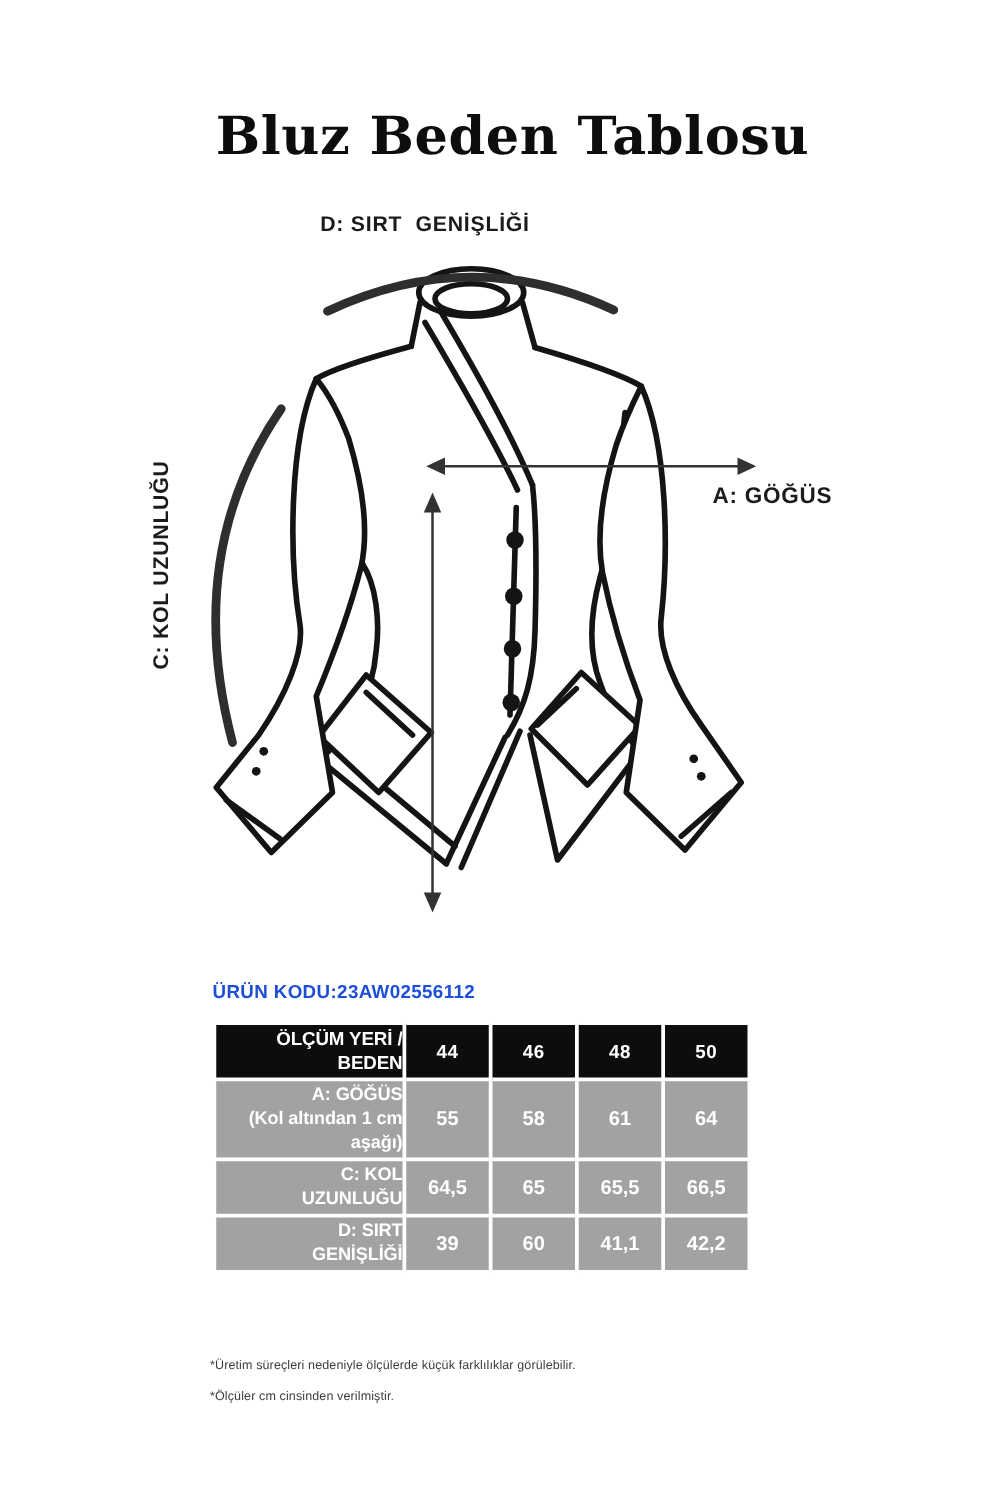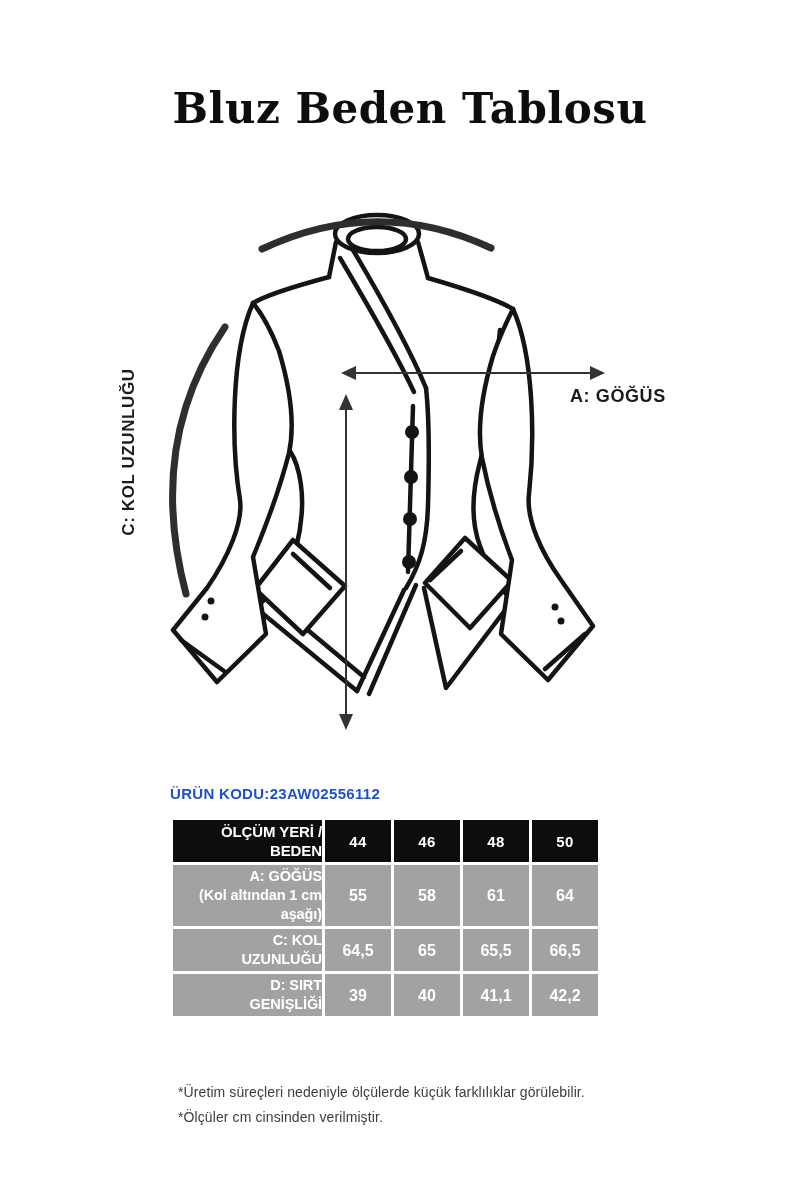--- a/index.html
+++ b/index.html
@@ -37,21 +37,21 @@
   .size-table th{background:#0d0d0d;font-size:15px;letter-spacing:.4px;}
   .size-table td{background:#a2a2a2;font-size:16px;text-align:center;}
   .size-table .lbl{
     text-align:right;padding-left:9px;font-size:14.5px;letter-spacing:-0.1px;
     white-space:nowrap;
   }
   .size-table th.lbl{font-size:15px;}
   .size-table .line{display:block;}
   .size-table .indent{padding-left:8px;}
   .col-label{width:152px;} .col-size{width:69px;}
-  .footnotes{position:absolute;left:178px;top:1080px;color:#3d3d3d;font-size:14px;}
+  .footnotes{position:absolute;left:168px;top:1080px;color:#3d3d3d;font-size:10px;}
   .footnotes p{margin:0;line-height:25px;letter-spacing:.1px;}
 </style>
 </head>
 <body>
 
 <h1 class="page-title">Bluz Beden Tablosu</h1>
 
 <div class="diagram">
   <svg width="800" height="640" viewBox="0 150 800 640" aria-hidden="true">
 
@@ -121,20 +121,21 @@
       <line x1="344" y1="373" x2="602" y2="373"></line>
       <polygon points="341,373 356,366 356,380" stroke="none"></polygon>
       <polygon points="605,373 590,366 590,380" stroke="none"></polygon>
     </g>
     <g stroke="#333333" stroke-width="2" fill="#333333">
       <line x1="346" y1="399" x2="346" y2="725"></line>
       <polygon points="346,394 339,410 353,410" stroke="none"></polygon>
       <polygon points="346,730 339,714 353,714" stroke="none"></polygon>
     </g>
   </svg>
+  <div class="meas-label label-d">D: SIRT  GENİŞLİĞİ</div>
   <div class="meas-label label-a">A: GÖĞÜS</div>
   <div class="meas-label label-c">C: KOL UZUNLUĞU</div>
 </div>
 
 <div class="product-code">
   <span>ÜRÜN KODU:</span><span>23AW02556112</span>
 </div>
 
 <table class="size-table">
   <colgroup>
@@ -175,21 +176,21 @@
     <td>65</td>
     <td>65,5</td>
     <td>66,5</td>
   </tr>
   <tr>
     <td class="lbl">
       <span class="line">D: SIRT</span>
       <span class="line indent">GENİŞLİĞİ</span>
     </td>
     <td>39</td>
-    <td>40</td>
+    <td>60</td>
     <td>41,1</td>
     <td>42,2</td>
   </tr>
 </tbody>
   </table>
 
 <div class="footnotes">
   <p>*Üretim süreçleri nedeniyle ölçülerde küçük farklılıklar görülebilir.</p>
   <p>*Ölçüler cm cinsinden verilmiştir.</p>
 </div>

